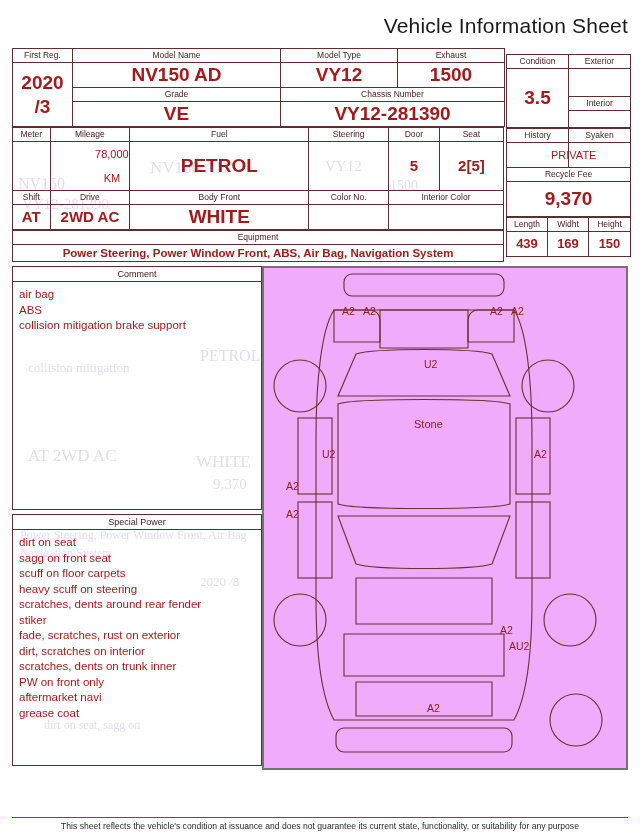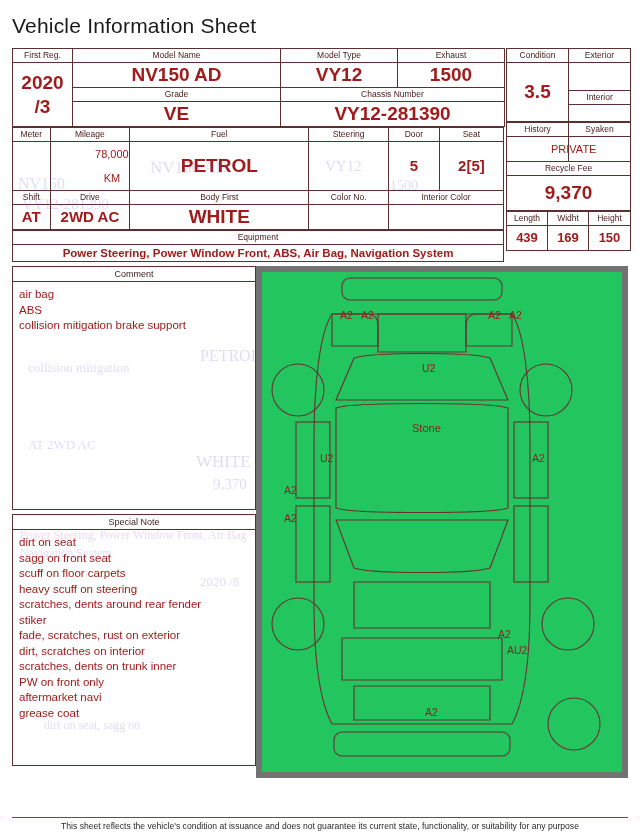--- a/index.html
+++ b/index.html
@@ -16,21 +16,21 @@
     overflow: hidden;
   }
   .sheet {
     width: 640px;
     height: 835px;
     position: relative;
     box-sizing: border-box;
     padding: 0 12px;
   }
   .title {
-    text-align: left;
+    text-align: right;
     font-size: 21px;
     color: #1a1a1a;
     font-weight: normal;
     padding: 14px 0 10px 0;
     letter-spacing: 0.2px;
   }
   table {
     border-collapse: collapse;
     width: 100%;
     table-layout: fixed;
@@ -72,41 +72,42 @@
     font-size: 11.5px;
     text-align: left;
     padding: 4px 6px;
     line-height: 16px;
     font-weight: bold;
     border-radius: 8px;
   }
   .toprow {
     display: flex;
     gap: 0;
+    align-items: center;
   }
   .left-block {
     width: 492px;
   }
   .right-block {
     width: 124px;
     margin-left: 2px;
   }
   .lower {
     display: flex;
     margin-top: 4px;
   }
   .notes-col {
     width: 250px;
   }
   .diagram-col {
     flex: 1;
-    border: 6px solid #737373;
+    border: 2px solid #737373;
     position: relative;
     height: 500px;
-    background: #22c55e;
+    background: #f0abfc;
   }
   .panel {
     border: 1px solid #5a3030;
     box-sizing: border-box;
   }
   .panel-head {
     text-align: center;
     font-size: 9px;
     color: #3a1a1a;
     border-bottom: 1px solid #5a3030;
@@ -221,21 +222,21 @@
           <td class="val"></td>
           <td class="val small">78,000 KM</td>
           <td class="val big">PETROL</td>
           <td class="val"></td>
           <td class="val">5</td>
           <td class="val">2[5]</td>
         </tr>
         <tr>
           <td class="lbl">Shift</td>
           <td class="lbl">Drive</td>
-          <td class="lbl">Body First</td>
+          <td class="lbl">Body Front</td>
           <td class="lbl">Color No.</td>
           <td class="lbl" colspan="2">Interior Color</td>
         </tr>
         <tr>
           <td class="val">AT</td>
           <td class="val">
             <span>2WD</span>
             <span>AC</span>
           </td>
           <td class="val big">WHITE</td>
@@ -326,21 +327,21 @@
 
   <div class="lower">
     <div class="notes-col">
       <div class="panel comment-panel">
         <div class="panel-head">Comment</div>
         <div class="panel-body">air bag
 ABS
 collision mitigation brake support</div>
       </div>
       <div class="panel note-panel">
-        <div class="panel-head">Special Note</div>
+        <div class="panel-head">Special Power</div>
         <div class="panel-body">dirt on seat
 sagg on front seat
 scuff on floor carpets
 heavy scuff on steering
 scratches, dents  around rear fender
 stiker
 fade, scratches, rust on exterior
 dirt, scratches on interior
 scratches, dents on trunk inner
 PW on front only
@@ -410,20 +411,20 @@
 
   <div id="watermark-layer">
       <div class="wm" style="left: 150px; top: 158px; font-size: 17px;">NV150 AD</div>
       <div class="wm" style="left: 325px; top: 158px; font-size: 15px;">VY12</div>
       <div class="wm" style="left: 18px; top: 175px; font-size: 16px;">NV150</div>
       <div class="wm" style="left: 390px; top: 178px; font-size: 14px;">1500</div>
       <div class="wm" style="left: 22px; top: 196px; font-size: 15px;">VY12-281390</div>
       <div class="wm" style="left: 200px; top: 347px; font-size: 16px;">PETROL</div>
       <div class="wm" style="left: 28px; top: 360px; font-size: 13px;">collision mitigation</div>
       <div class="wm" style="left: 196px; top: 452px; font-size: 17px;">WHITE</div>
-      <div class="wm" style="left: 28px; top: 437px; font-size: 13px;">AT 2WD AC</div>
+      <div class="wm" style="left: 28px; top: 446px; font-size: 17px;">AT 2WD AC</div>
       <div class="wm" style="left: 213px; top: 476px; font-size: 15px;">9,370</div>
       <div class="wm" style="left: 20px; top: 528px; font-size: 12px;">Power Steering, Power Window  Front, Air Bag</div>
       <div class="wm" style="left: 20px; top: 546px; font-size: 12px;">Navigation System</div>
       <div class="wm" style="left: 200px; top: 574px; font-size: 13px;">2020 /8</div>
       <div class="wm" style="left: 44px; top: 718px; font-size: 12px;">dirt on seat, sagg on</div>
     </div>
 </div>
 
 </body></html>

